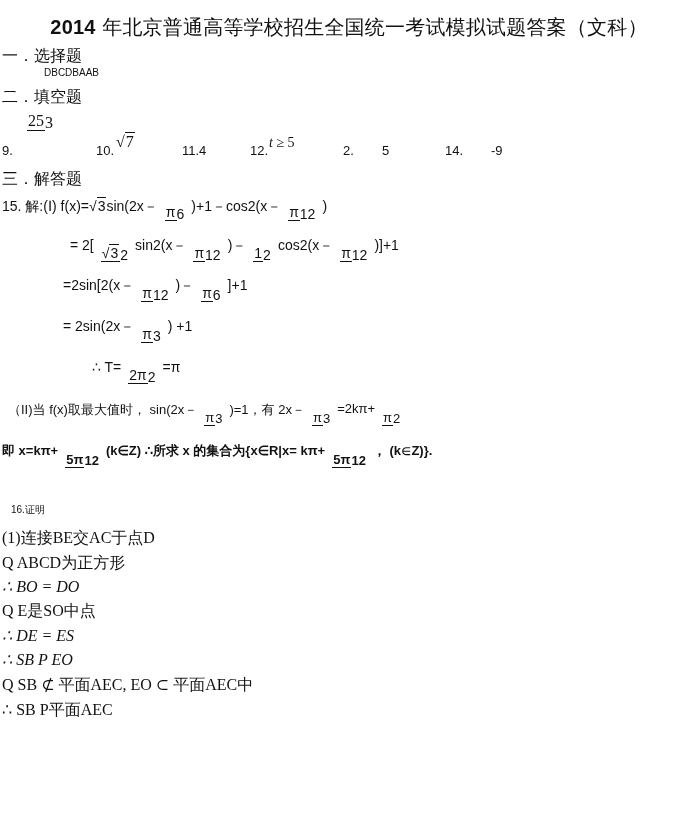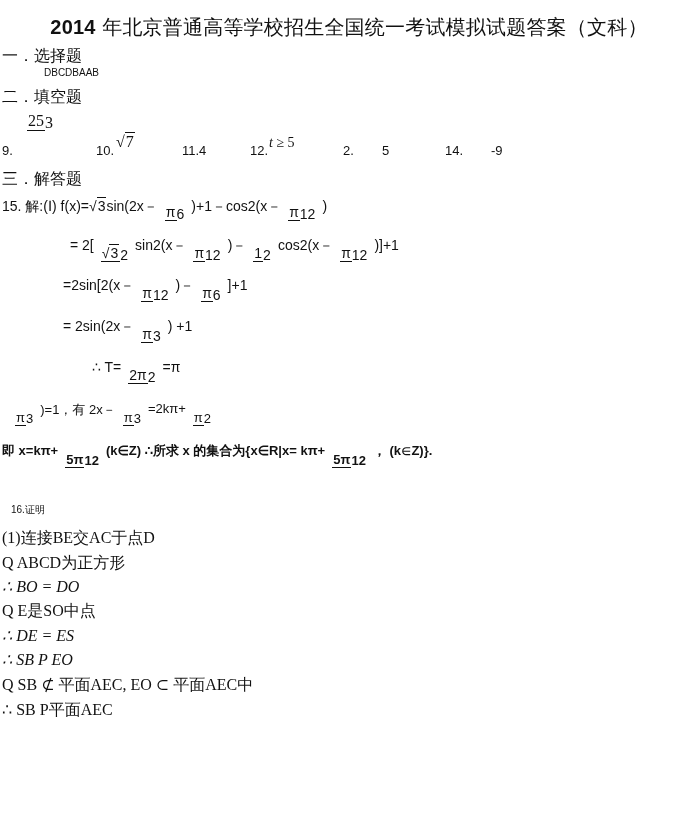--- a/index.html
+++ b/index.html
@@ -114,20 +114,21 @@
 <div class="abs eq" style="left:92px;top:359px;height:34px;">
   <span>∴  T=</span>
   <span class="frac">
       <span class="num">2π</span>
       <span class="den">2</span>
     </span>
   <span> =π</span>
 </div>
 
 <div class="abs eq" style="left:8px;top:401px;height:34px;font-size:13px;">
+  <span>（II)当 f(x)取最大值时，   sin(2x－</span>
   <span class="frac">
       <span class="num">π</span>
       <span class="den">3</span>
     </span>
   <span>)=1，有    2x－</span>
   <span class="frac">
       <span class="num">π</span>
       <span class="den">3</span>
     </span>
   <span> =2kπ+</span>

